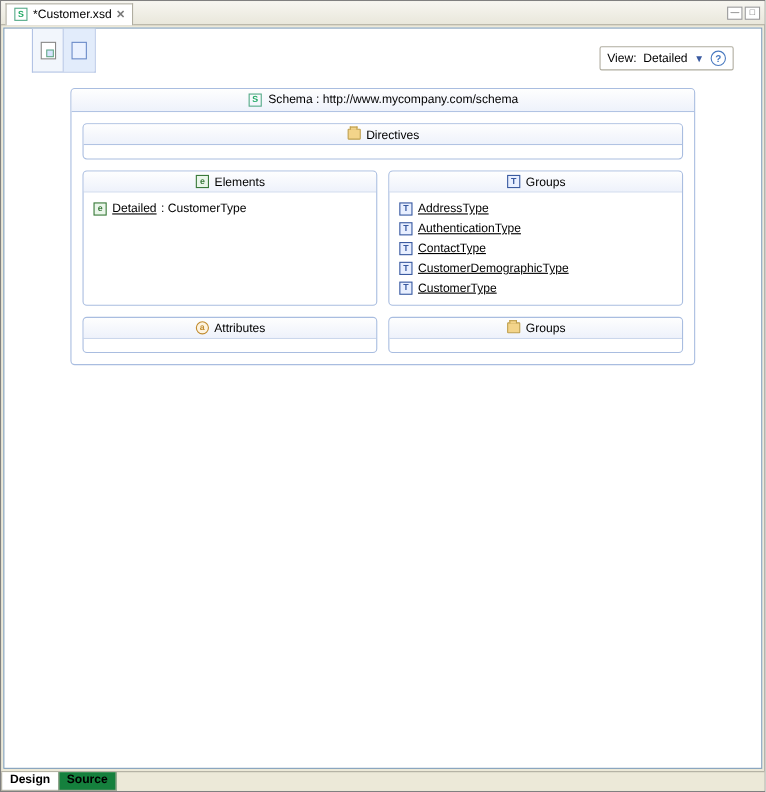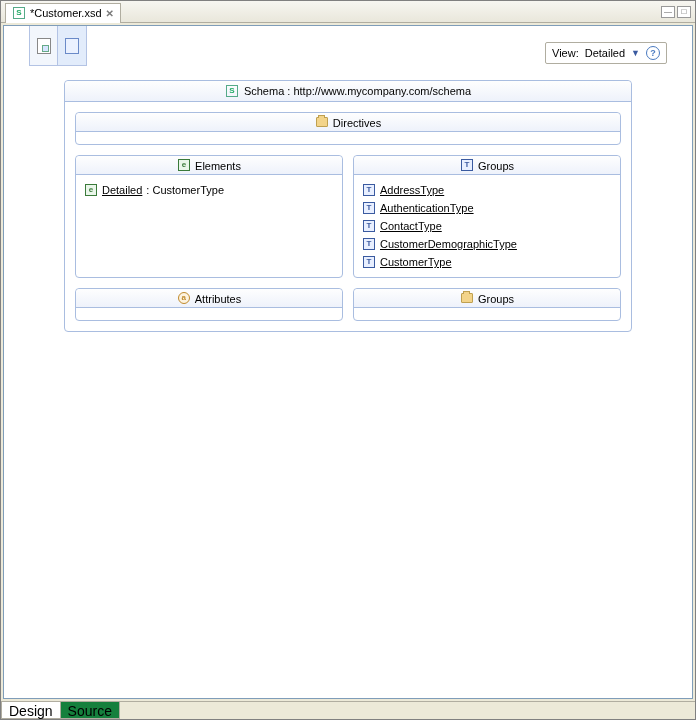--- a/index.html
+++ b/index.html
@@ -176,22 +176,23 @@
     background: #ece9d8;
     display: flex;
     align-items: stretch;
     border-top: 1px solid #b0ada0;
   }
   .footer-tab {
     border: 1px solid #b0ada0;
     border-top:none;
     background: #fff;
     padding: 1px 7px;
-    font-size: 14px;
+    font-size: 11px;
     margin-right:-1px;
+    font-weight:bold;
   }
   .footer-tab.inactive { background: #15803d; }
   
   .icon {
     width: 14px;
     height: 14px;
     display: inline-flex;
     align-items: center;
     justify-content: center;
   }

